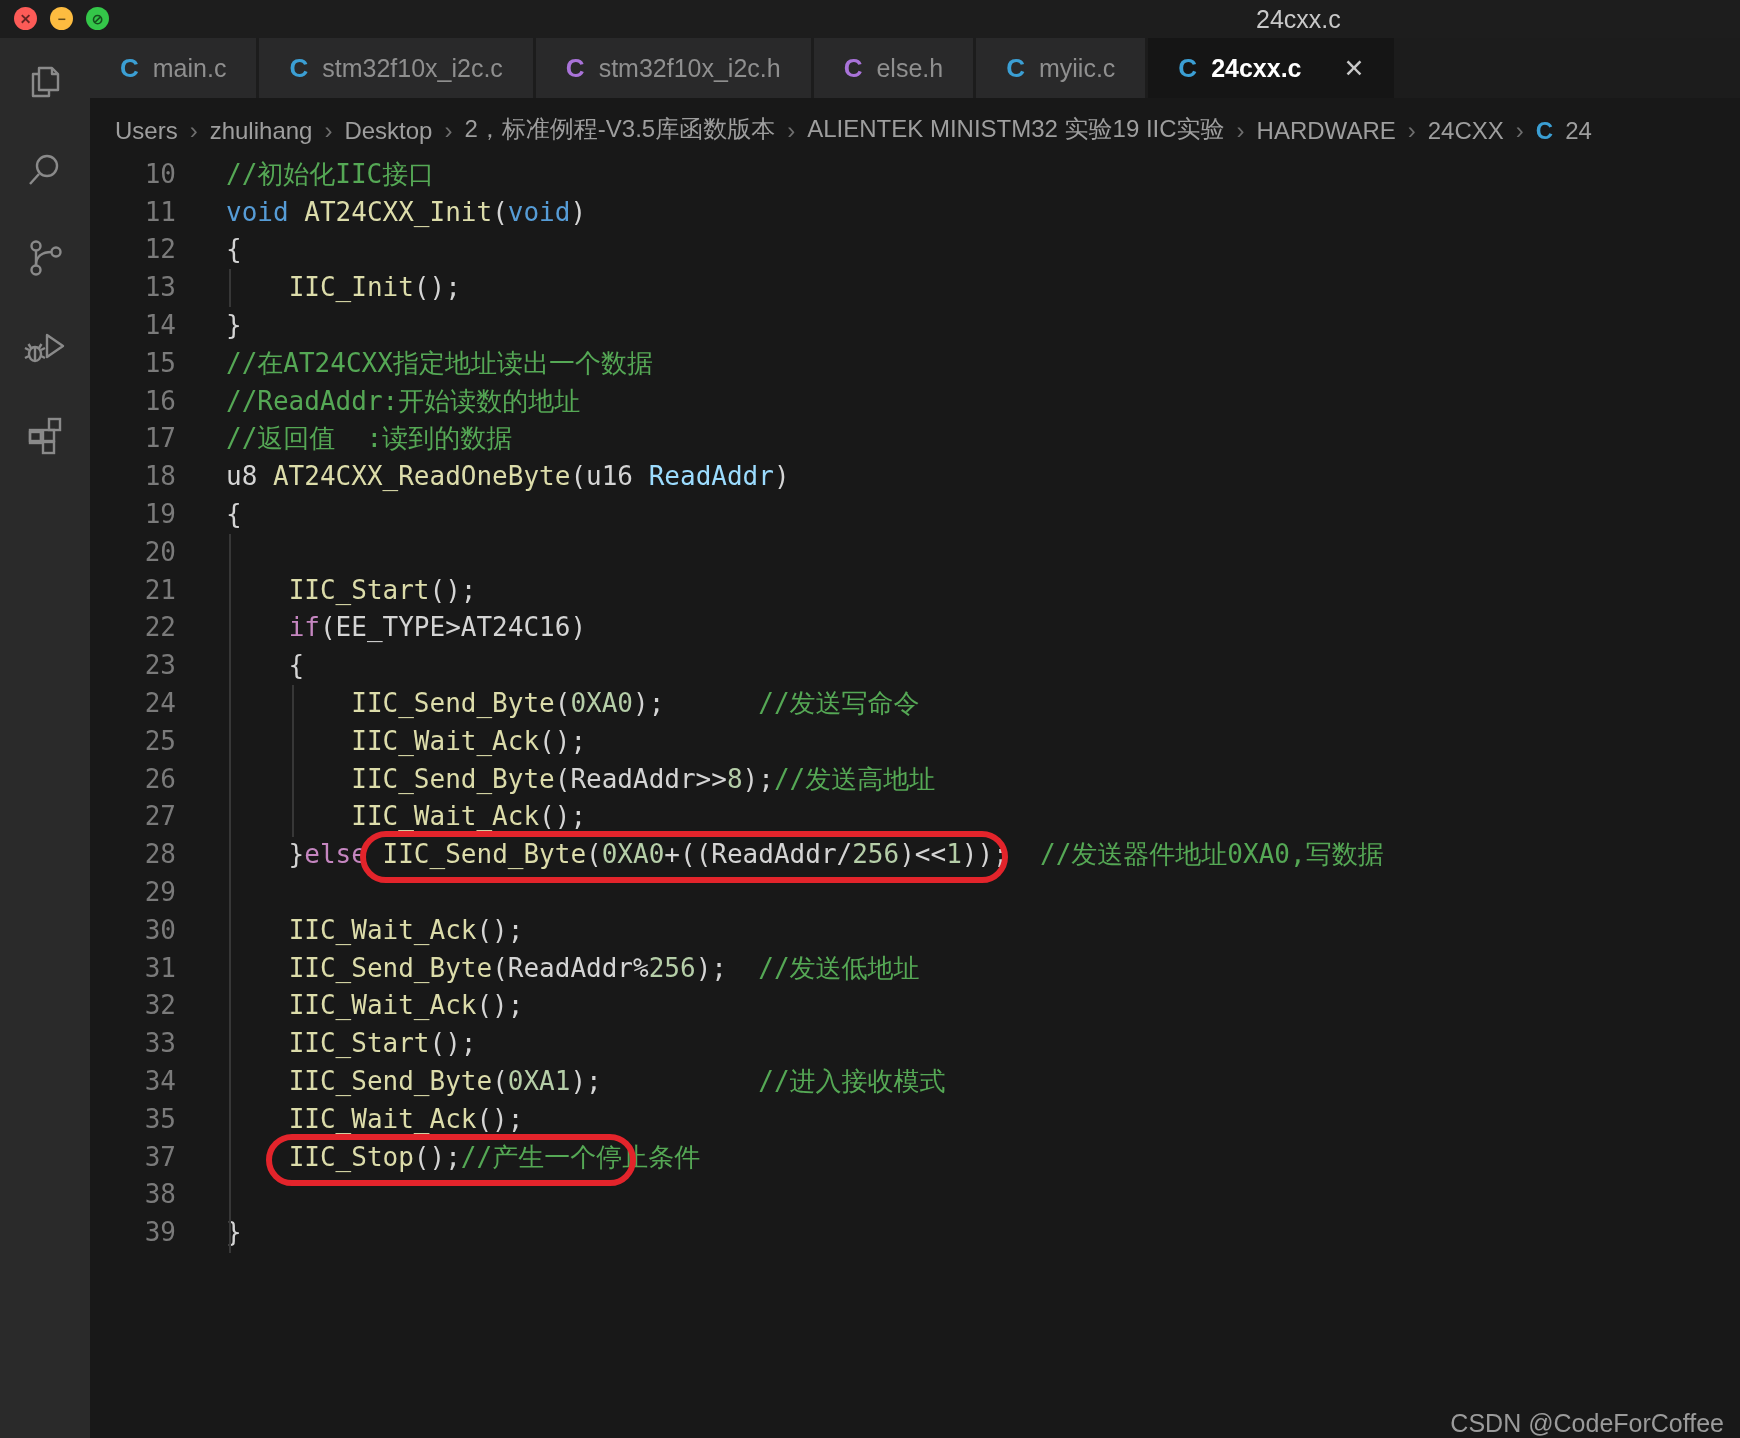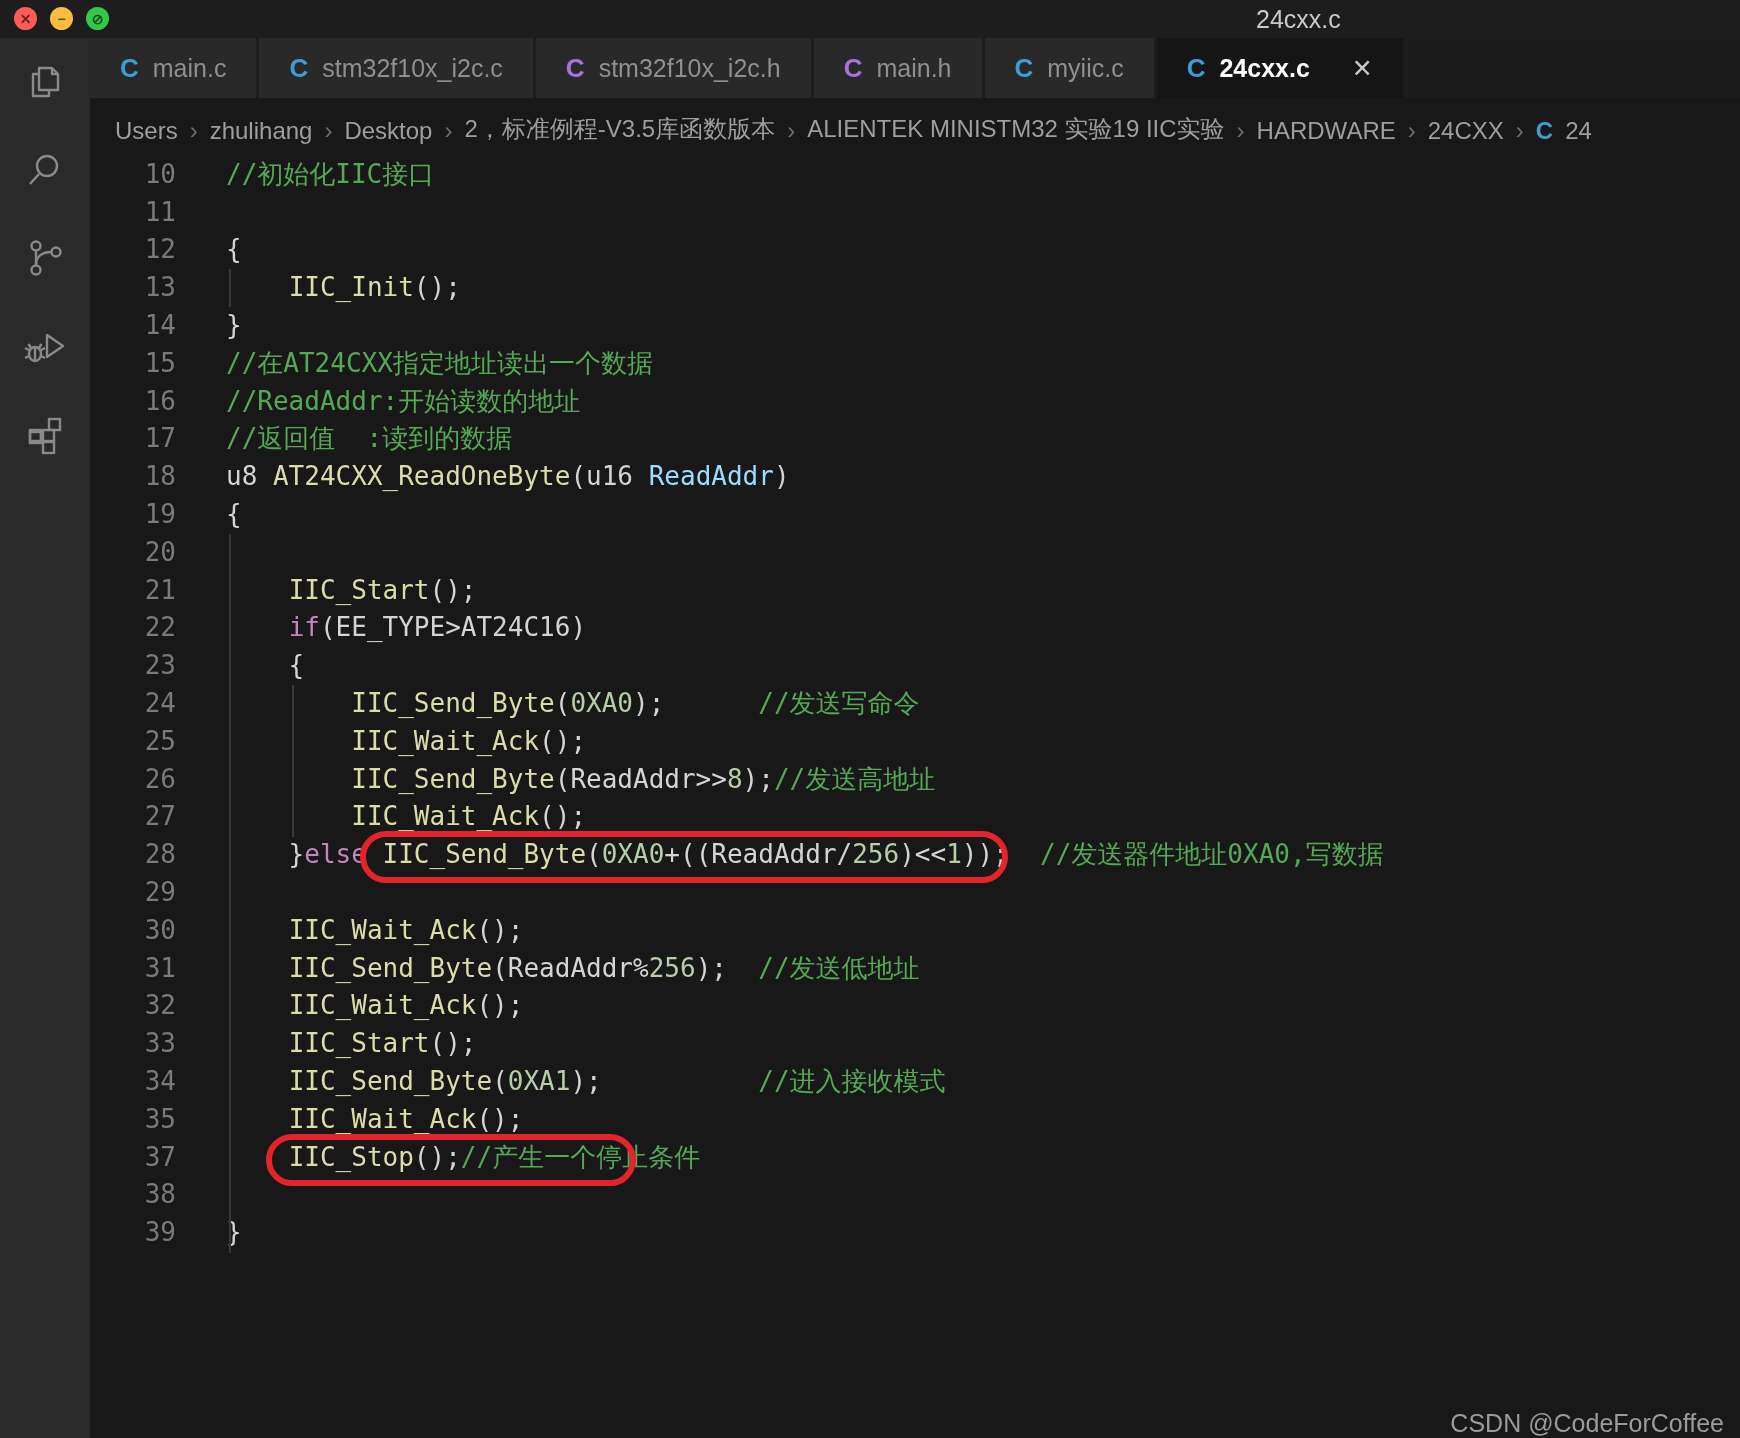--- a/index.html
+++ b/index.html
@@ -119,21 +119,21 @@
     <div class="tab">
       <span class="ficon c">C</span>
       <span class="tlabel">stm32f10x_i2c.c</span>
     </div>
     <div class="tab">
       <span class="ficon h">C</span>
       <span class="tlabel">stm32f10x_i2c.h</span>
     </div>
     <div class="tab">
       <span class="ficon h">C</span>
-      <span class="tlabel">main.h</span>
+      <span class="tlabel">else.h</span>
     </div>
     <div class="tab">
       <span class="ficon c">C</span>
       <span class="tlabel">myiic.c</span>
     </div>
     <div class="tab active">
       <span class="ficon c">C</span>
       <span class="tlabel">24cxx.c</span>
       <span class="tclose">✕</span>
     </div>
@@ -166,20 +166,21 @@
       <div class="row">
         <span class="ln">9</span>
         <span class="lc"></span>
       </div>
       <div class="row">
         <span class="ln">10</span>
         <span class="lc"><span class="tok-cm">//初始化IIC接口</span></span>
       </div>
       <div class="row">
         <span class="ln">11</span>
+        <span class="lc"><span class="tok-kw">void</span><span class="tok-pl"> </span><span class="tok-fn">AT24CXX_Init</span><span class="tok-pl">(</span><span class="tok-kw">void</span><span class="tok-pl">)</span></span>
       </div>
       <div class="row">
         <span class="ln">12</span>
         <span class="lc"><span class="tok-pl">{</span></span>
       </div>
       <div class="row">
         <span class="ln">13</span>
         <span class="lc"><span class="tok-pl">    </span><span class="tok-fn">IIC_Init</span><span class="tok-pl">();</span></span>
       </div>
       <div class="row">

